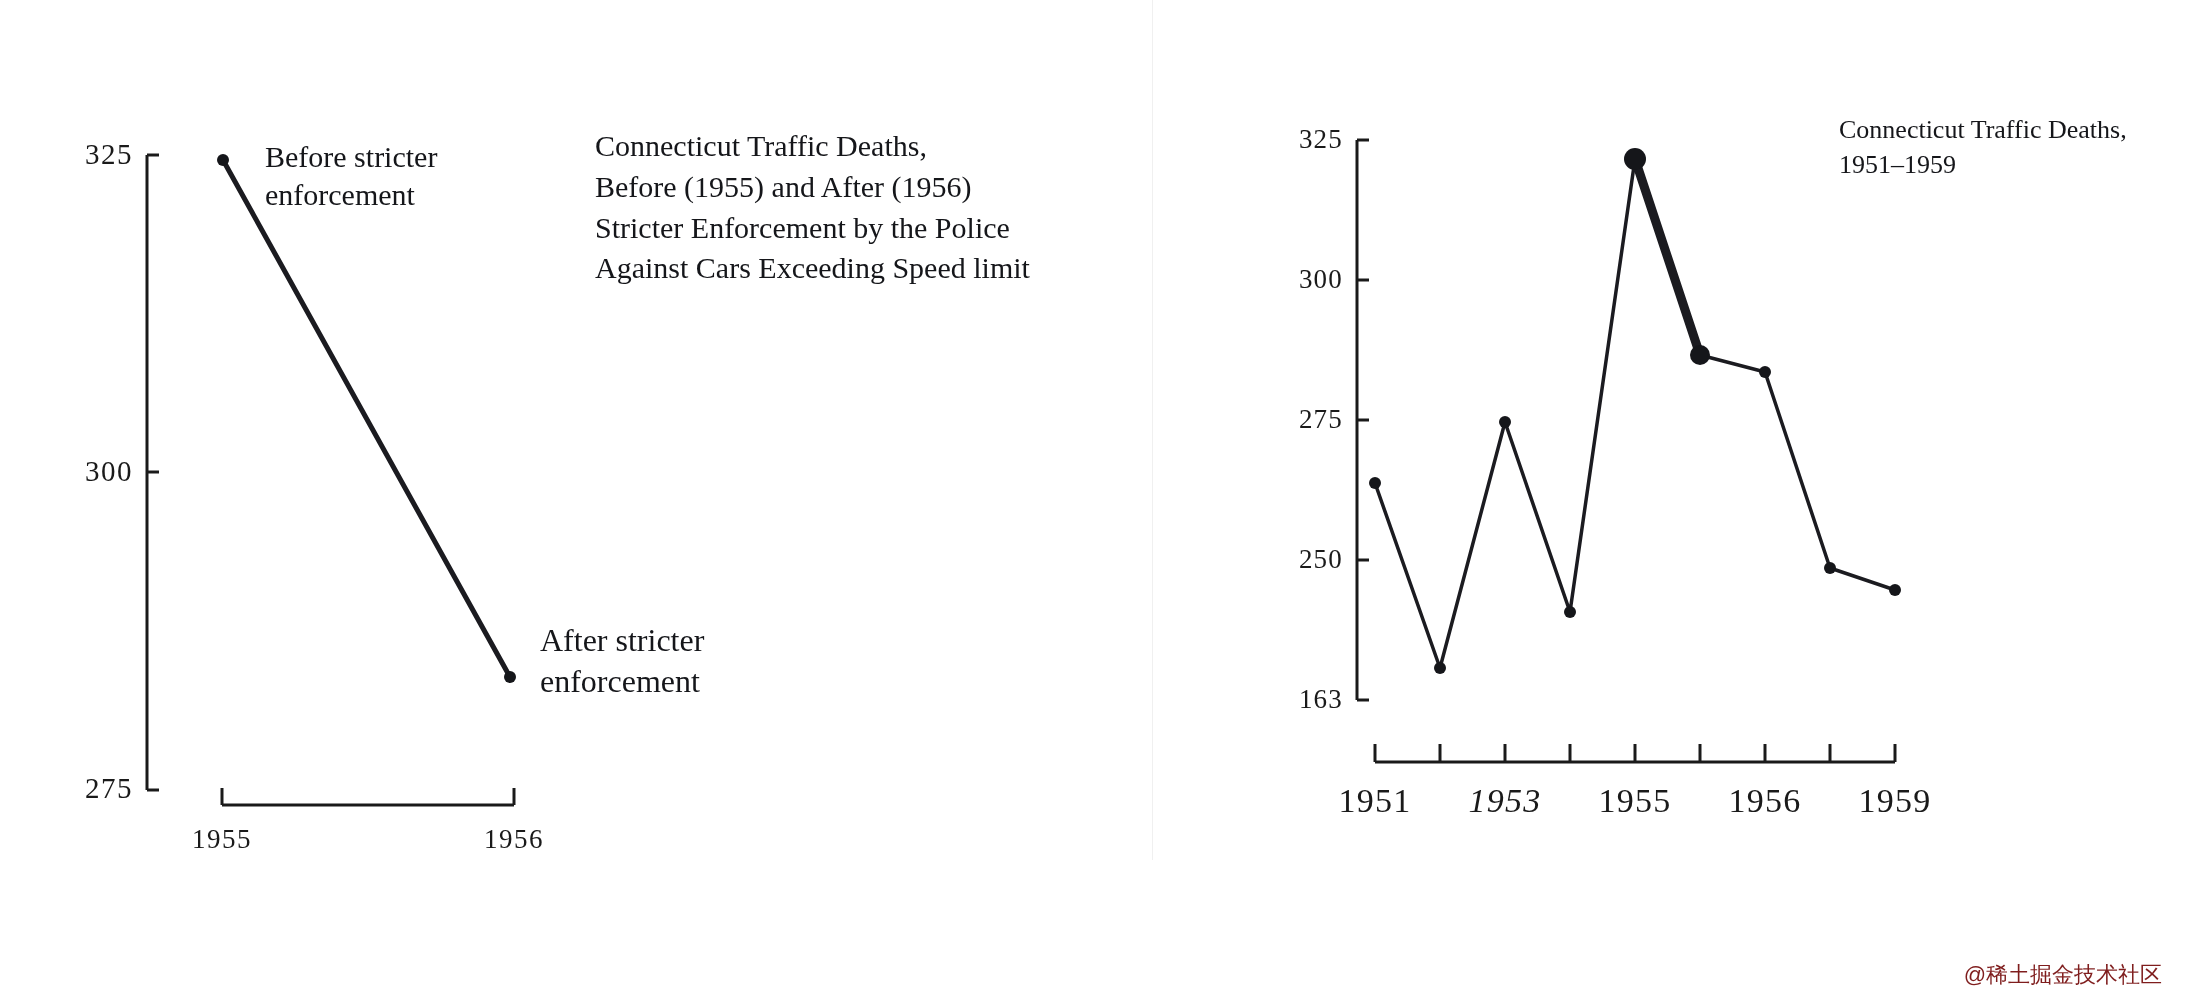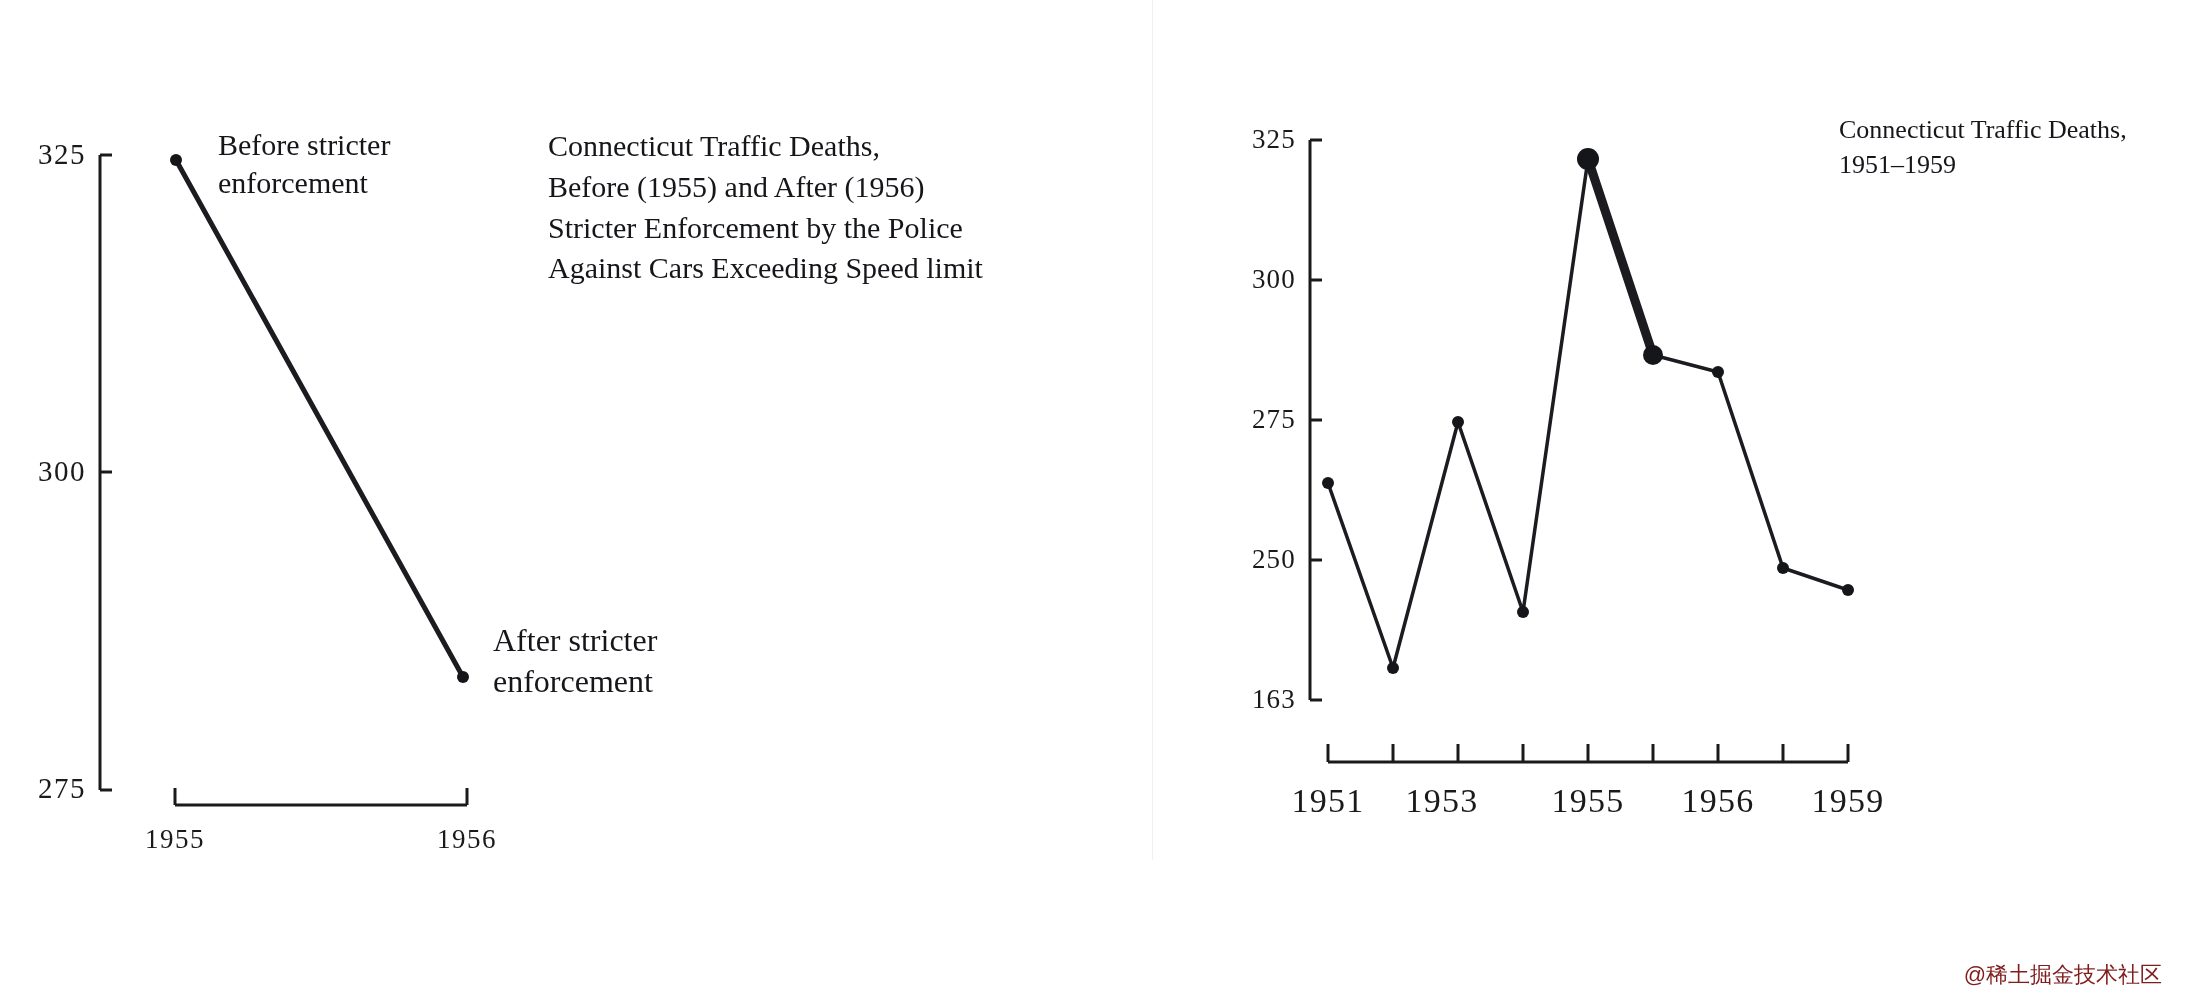--- a/index.html
+++ b/index.html
@@ -18,20 +18,21 @@
     position: absolute;
     top: 0;
     height: 1004px;
   }
   #panel-left  { left: 0px;    width: 1130px; }
   #panel-right { left: 1130px; width: 1056px; }
 
   .chart-area {
     position: absolute;
     inset: 0;
+    margin-left: 47px;
   }
   svg.plot {
     position: absolute;
     top: 0;
     left: 0;
     overflow: visible;
   }
 
   .tick-label {
     position: absolute;
@@ -44,21 +45,21 @@
   .ytick-r { font-size: 27px; letter-spacing: 1.2px; text-align: right; }
   .xtick-r { font-size: 34px; letter-spacing: 1.2px; text-align: center; }
 
   .annot {
     position: absolute;
     font-family: "Liberation Serif", serif;
     color: #15161a;
     line-height: 1.28;
     white-space: pre-line;
   }
-  .annot-left-1 { left: 218px; top: 126px; font-size: 30px; width: 330px; }
+  .annot-left-1 { left: 218px; top: 138px; font-size: 30px; width: 330px; }
   .annot-left-2 { left: 493px; top: 620px; font-size: 32px; width: 330px; }
   .title-left   { left: 548px; top: 126px; font-size: 30px; width: 520px; line-height: 1.36; }
   .title-right  { left: 1839px; top: 112px; font-size: 26px; width: 420px; line-height: 1.35; }
 
   .caption {
     position: absolute;
     font-family: "Liberation Sans", sans-serif;
     font-size: 40px;
     color: #111216;
     text-align: center;
@@ -174,21 +175,21 @@
       </g>
     </svg>
 
     <div class="tick-label ytick-r" style="left: 90px; top: 124px; width: 76px;">325</div>
     <div class="tick-label ytick-r" style="left: 90px; top: 264px; width: 76px;">300</div>
     <div class="tick-label ytick-r" style="left: 90px; top: 404px; width: 76px;">275</div>
     <div class="tick-label ytick-r" style="left: 90px; top: 544px; width: 76px;">250</div>
     <div class="tick-label ytick-r" style="left: 90px; top: 684px; width: 76px;">163</div>
 
     <div class="tick-label xtick-r" style="left: 138px; top: 782px; width: 120px;">1951</div>
-    <div class="tick-label xtick-r" style="left: 252px; top: 782px; width: 120px;">1953</div>
+    <div class="tick-label xtick-r" style="left: 268px; top: 782px; width: 120px; font-style: italic;">1953</div>
     <div class="tick-label xtick-r" style="left: 398px; top: 782px; width: 120px;">1955</div>
     <div class="tick-label xtick-r" style="left: 528px; top: 782px; width: 120px;">1956</div>
     <div class="tick-label xtick-r" style="left: 658px; top: 782px; width: 120px;">1959</div>
   </div>
 
 </div>
 
 <div class="annot title-right">Connecticut Traffic Deaths,
 1951–1959</div>
 

